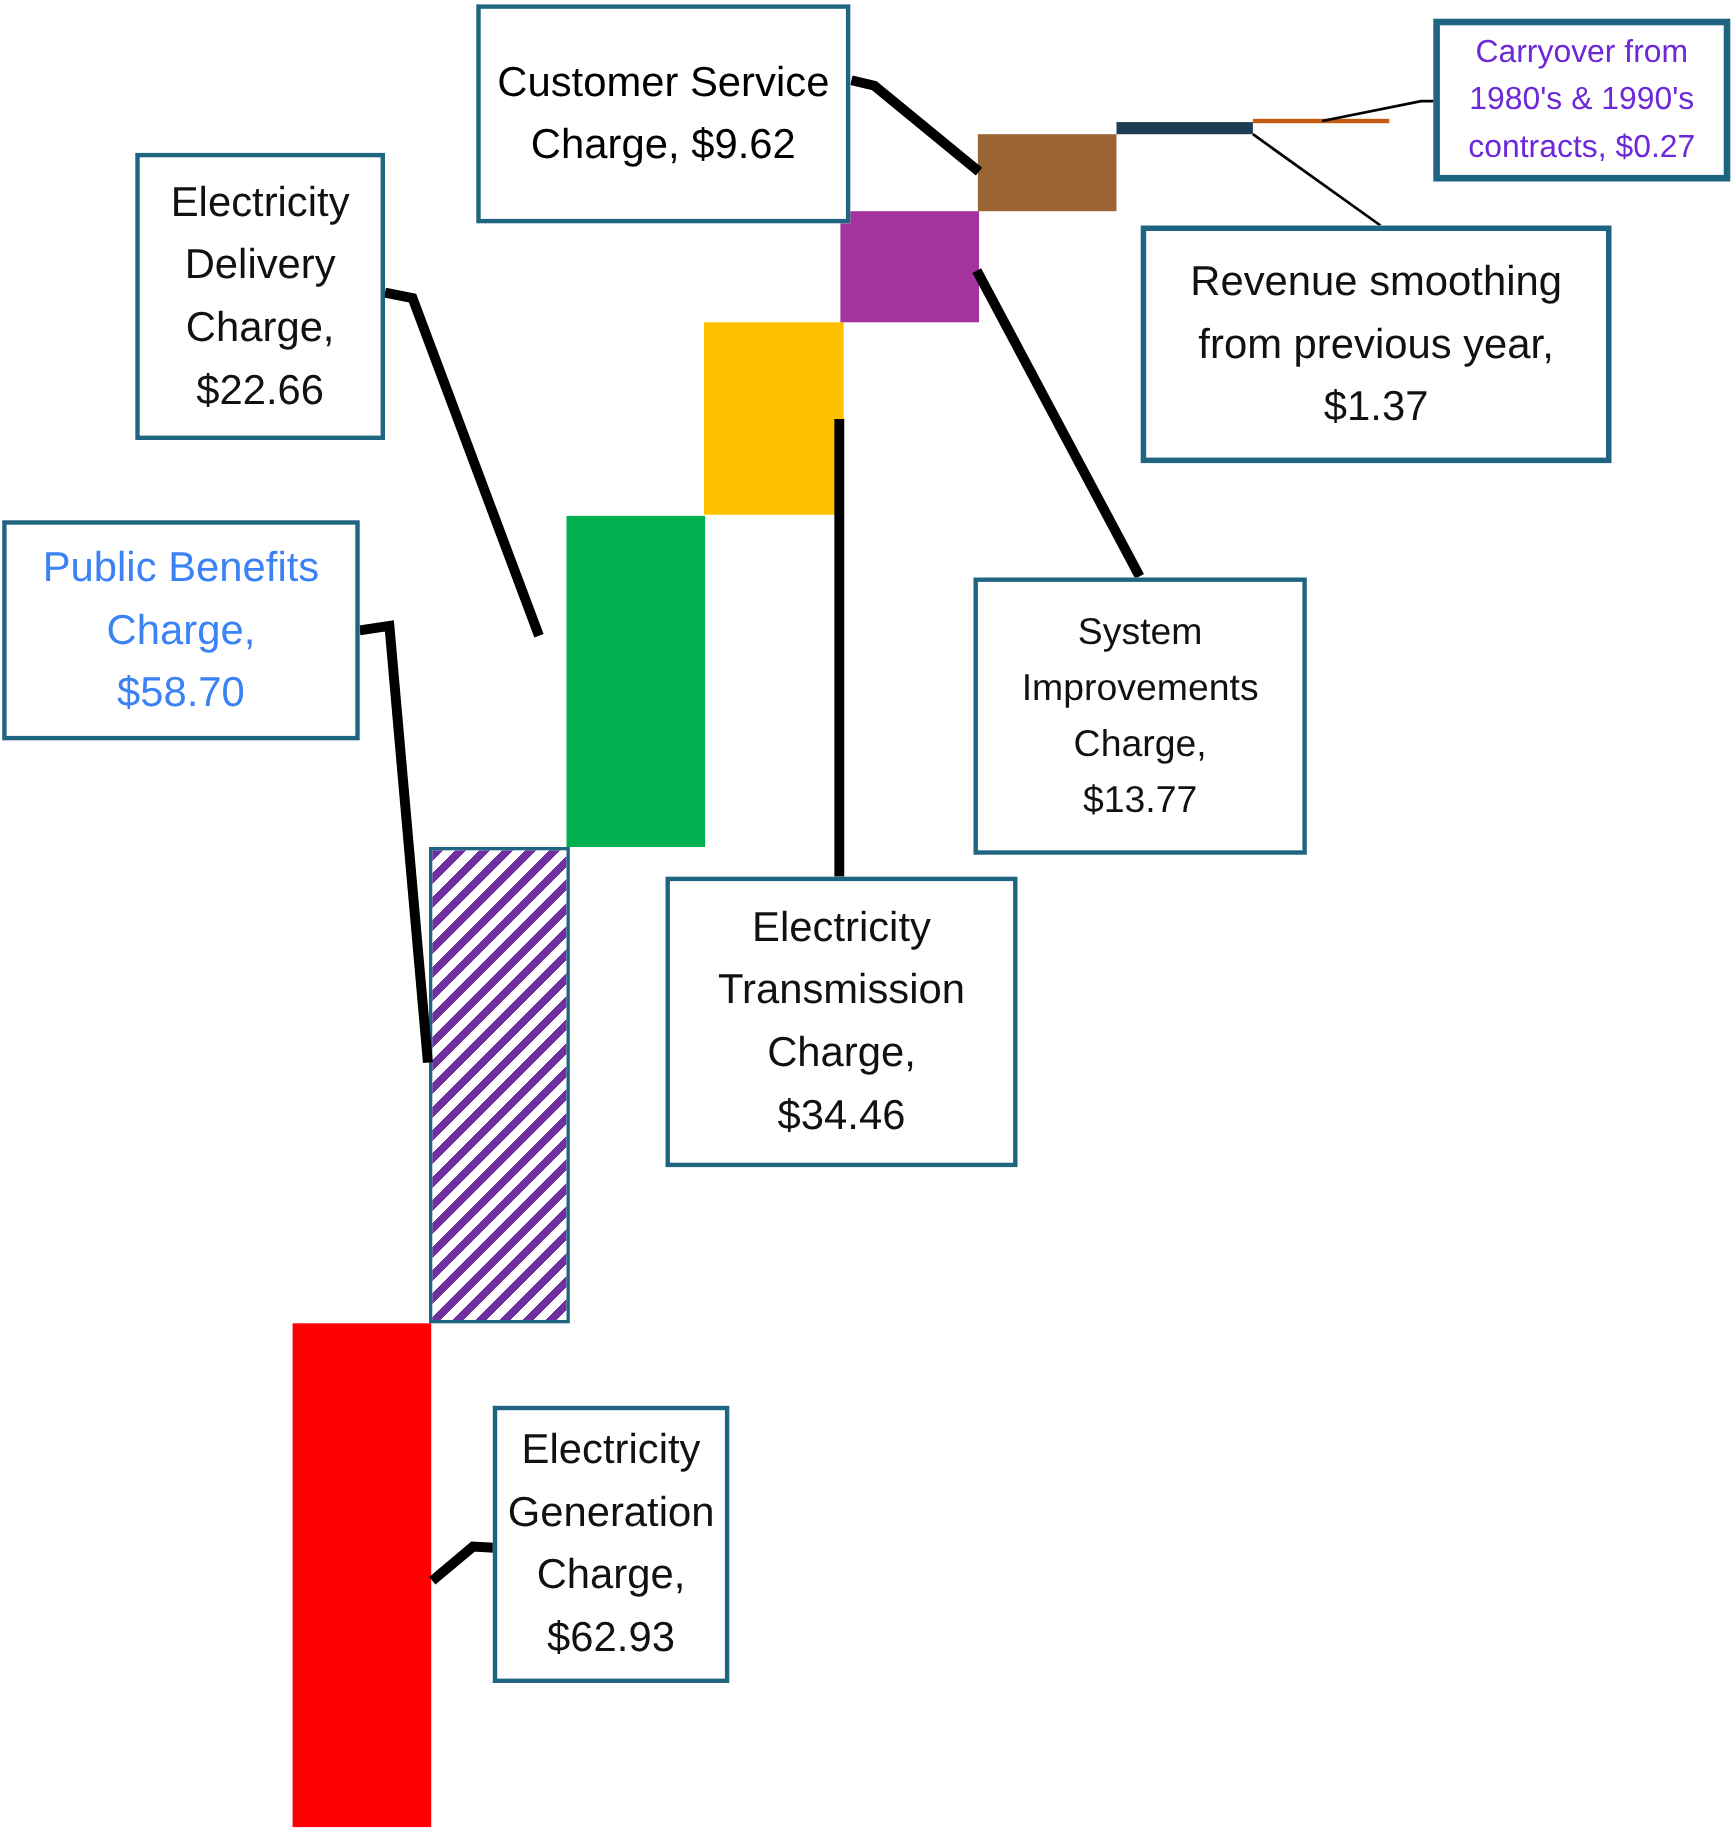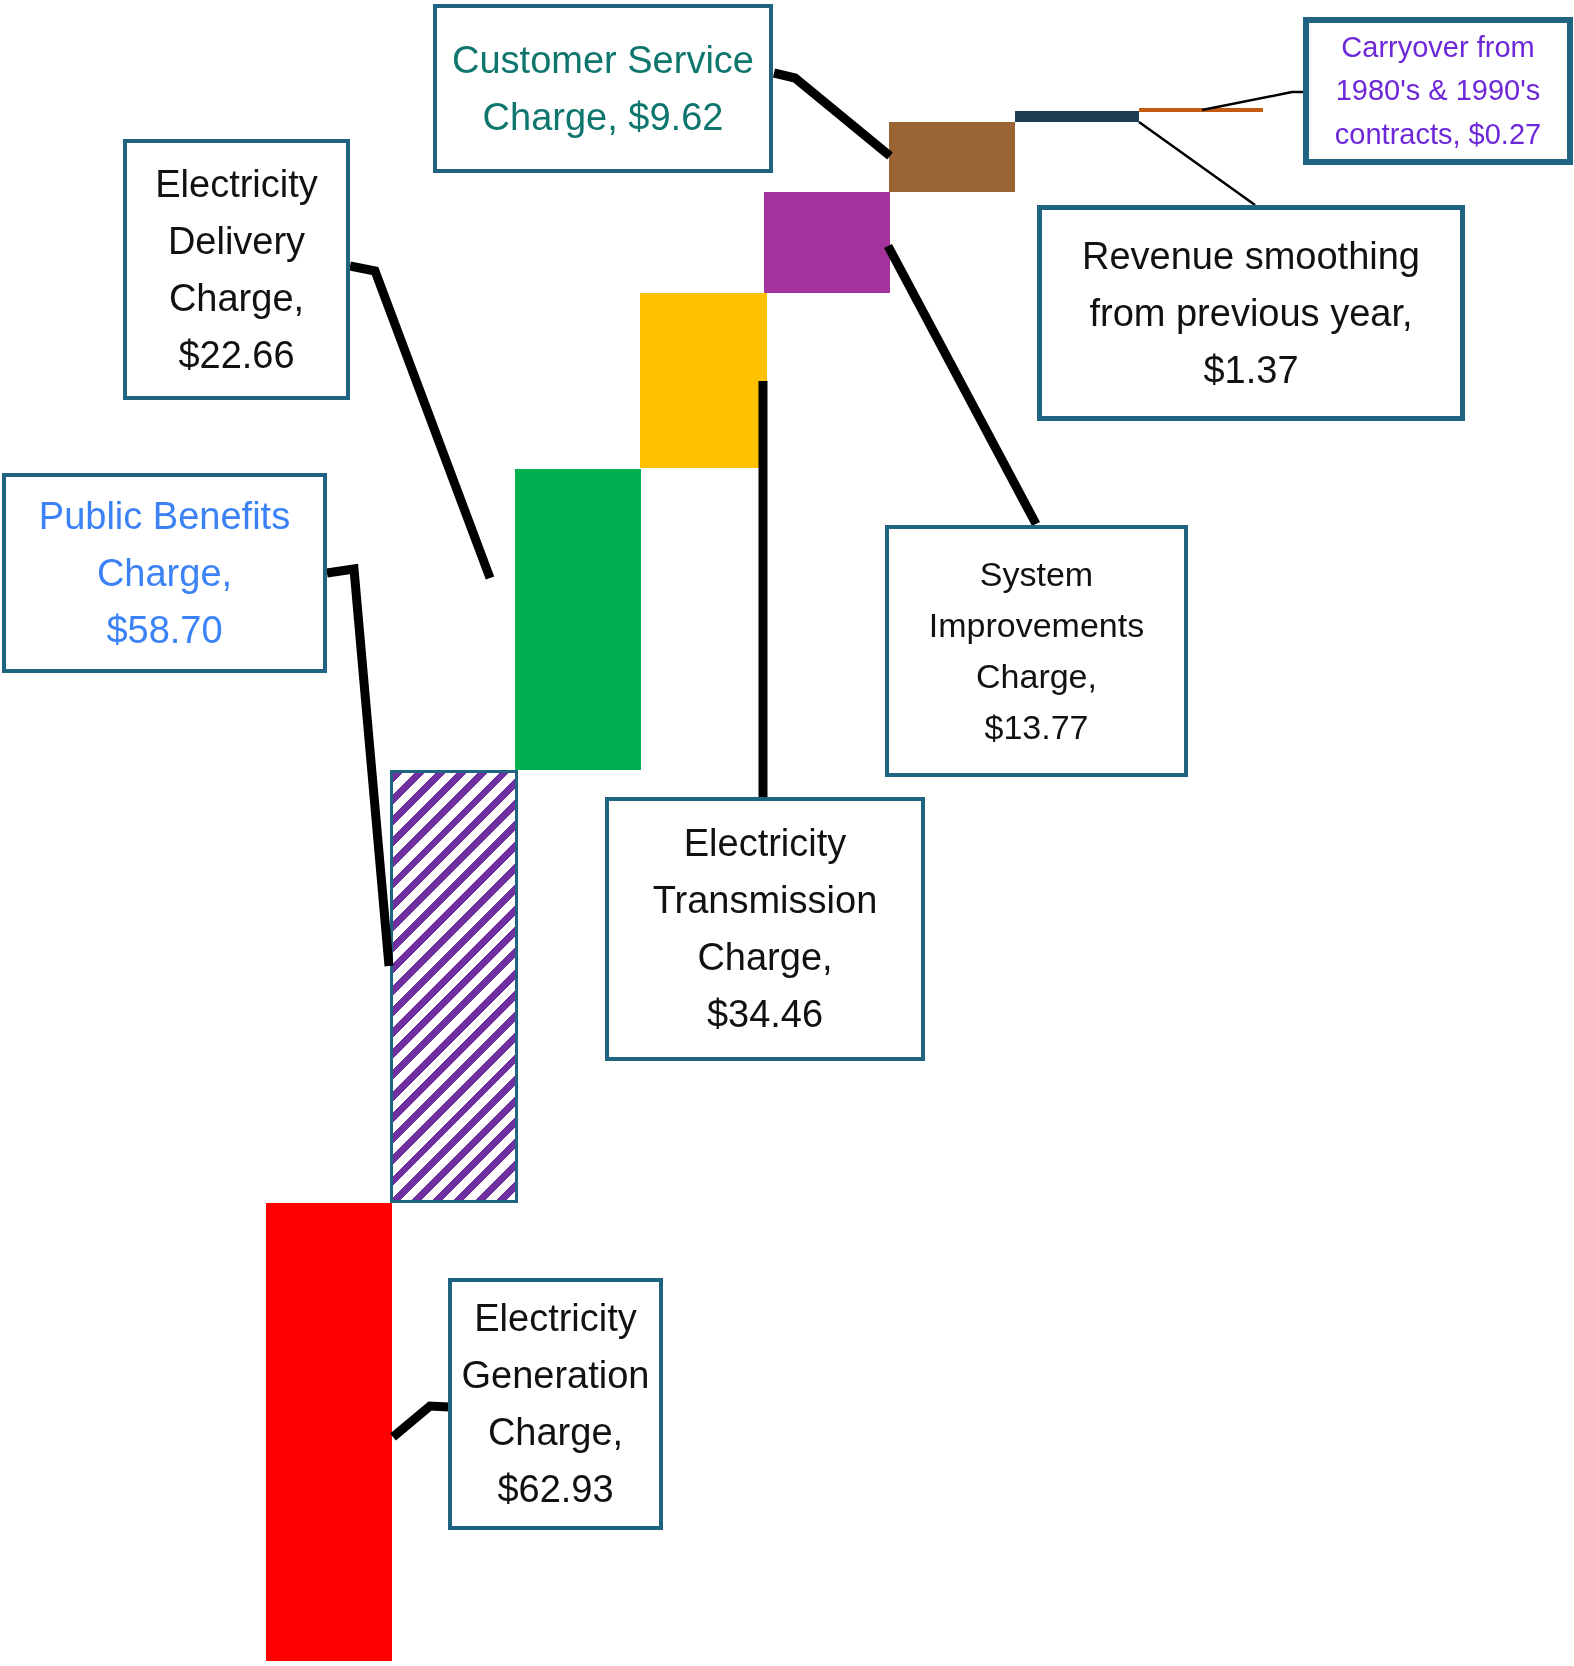--- a/index.html
+++ b/index.html
@@ -42,21 +42,21 @@
     <svg id="leaders" width="1574" height="1666" viewBox="0 0 1574 1666">
       <polyline points="774,73 795,78 890,156" fill="none" stroke="#000000" stroke-width="9"></polyline>
       <polyline points="350,266 375,271 490,578" fill="none" stroke="#000000" stroke-width="9"></polyline>
       <polyline points="327,573 354,569 389,966" fill="none" stroke="#000000" stroke-width="9"></polyline>
       <polyline points="763,381 763,797" fill="none" stroke="#000000" stroke-width="9"></polyline>
       <polyline points="888,246 1036,524" fill="none" stroke="#000000" stroke-width="9"></polyline>
       <polyline points="1139,122 1255,205" fill="none" stroke="#000000" stroke-width="2.5"></polyline>
       <polyline points="1202,110 1292,92 1304,92" fill="none" stroke="#000000" stroke-width="2.5"></polyline>
       <polyline points="393,1437 430,1406 449,1407" fill="none" stroke="#000000" stroke-width="9"></polyline>
     </svg>
-    <div class="callout" style="left: 433px; top: 4px; width: 340px; height: 169px; font-size: 38px; border: 4px solid rgb(31, 100, 128); color: #0f766e;">
+    <div class="callout" style="left: 433px; top: 4px; width: 340px; height: 199px; font-size: 38px; border: 4px solid rgb(31, 100, 128); color: #000000;">
       <span class="line">Customer Service</span>
       <span class="line">Charge, $9.62</span>
     </div>
     <div class="callout" style="left: 123px; top: 139px; width: 227px; height: 261px; font-size: 38px; border: 4px solid rgb(31, 100, 128); color: rgb(17, 17, 17);">
       <span class="line">Electricity</span>
       <span class="line">Delivery</span>
       <span class="line">Charge,</span>
       <span class="line">$22.66</span>
     </div>
     <div class="callout" style="left: 2px; top: 473px; width: 325px; height: 200px; font-size: 38px; border: 4px solid rgb(31, 100, 128); color: #3b82f6;">

